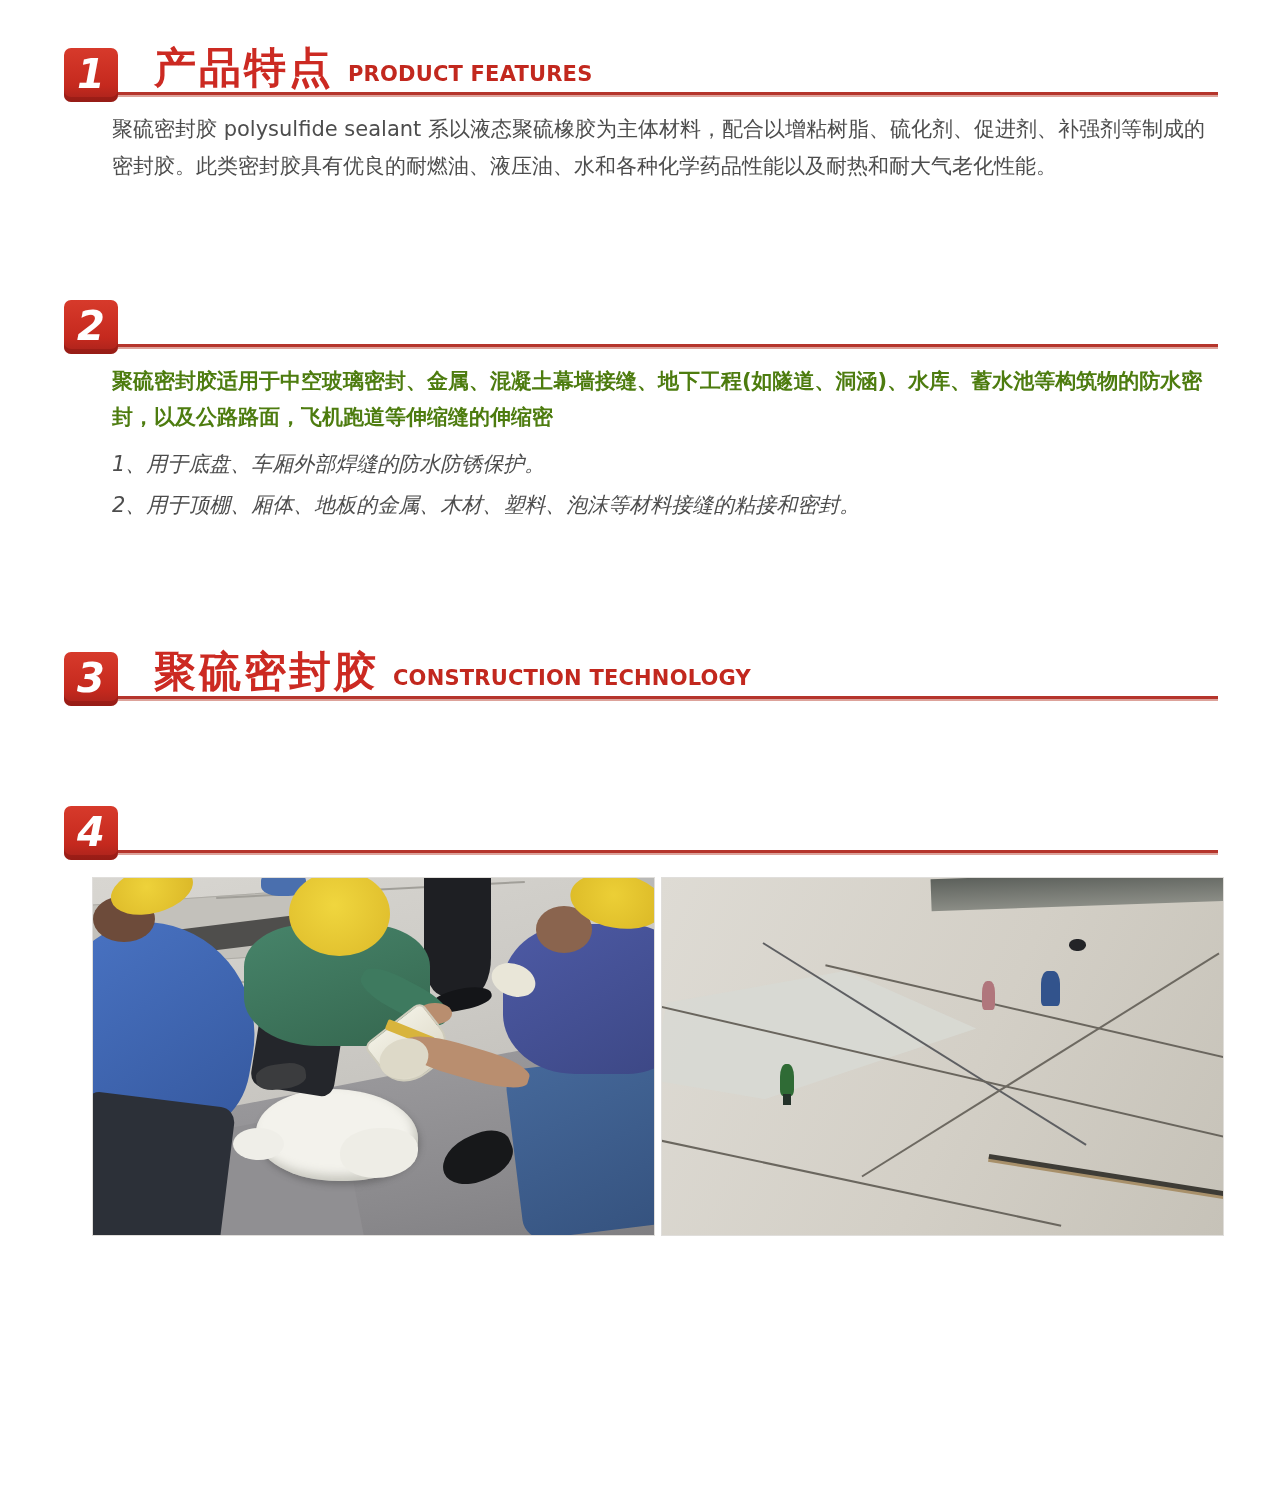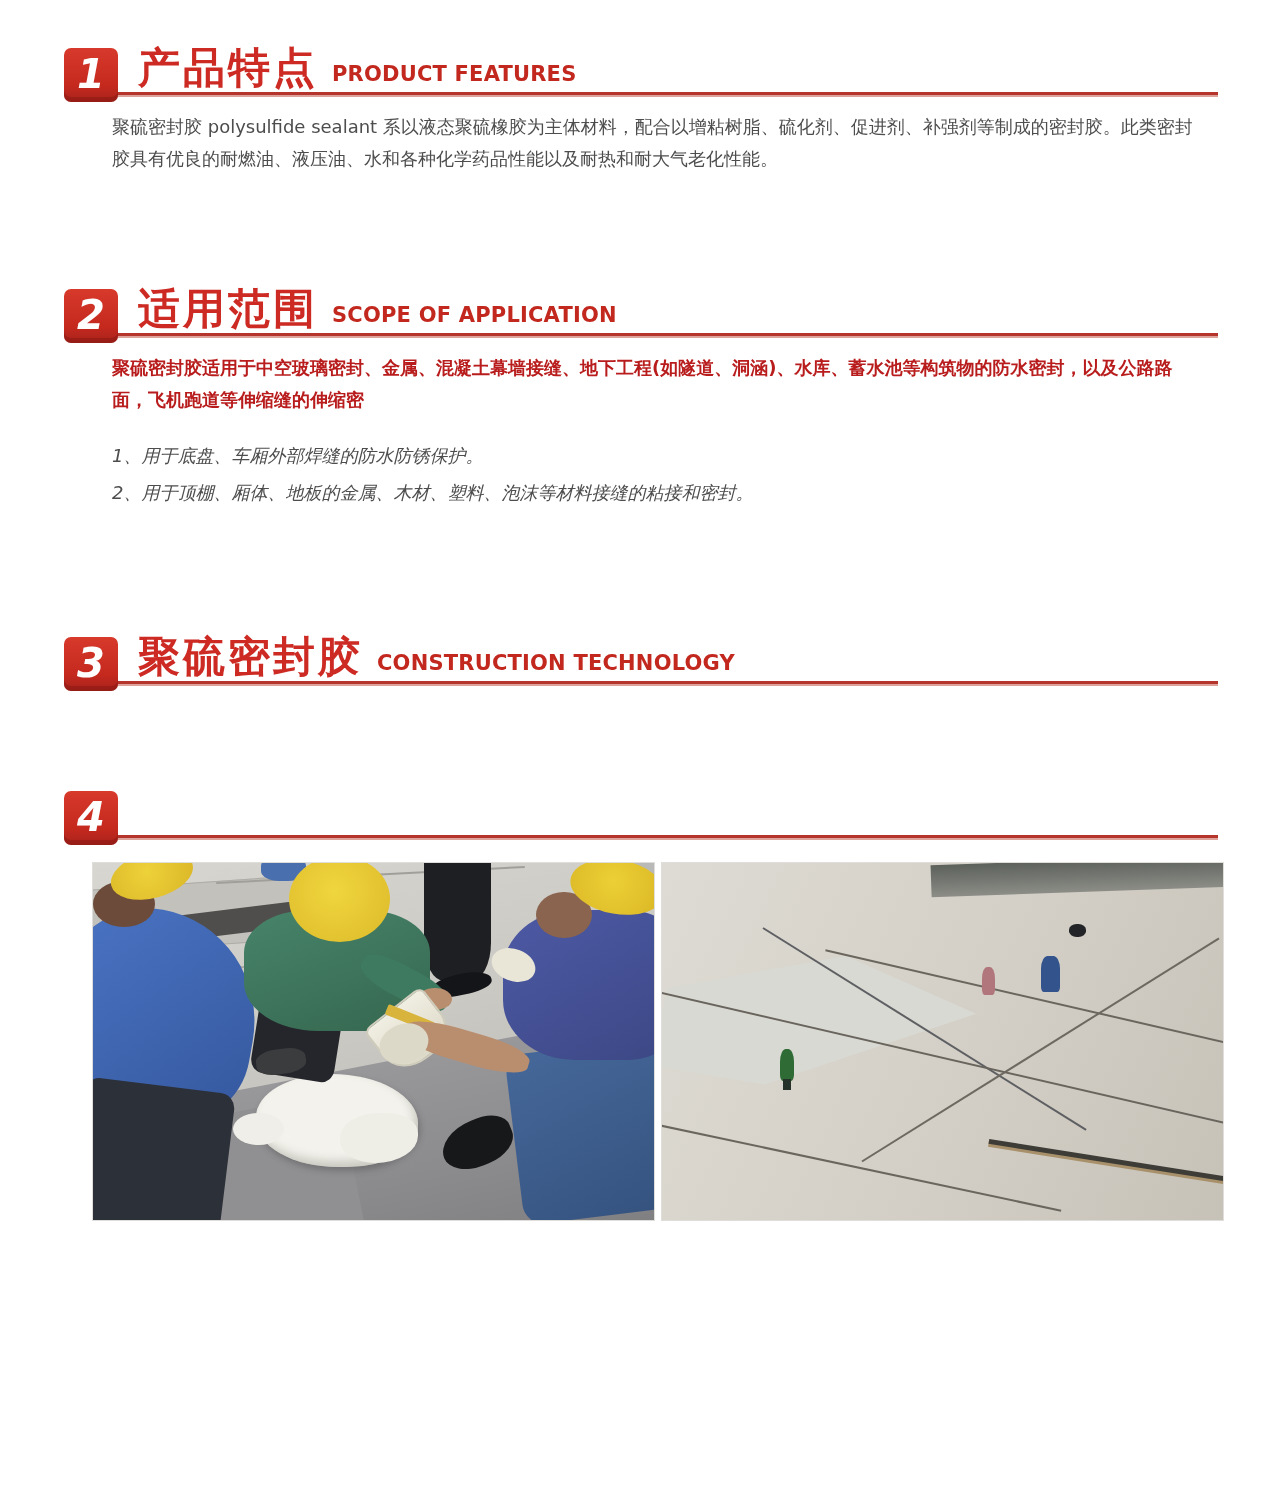--- a/index.html
+++ b/index.html
@@ -20,36 +20,36 @@
     content:""; position:absolute; left:0; right:0; bottom:-5px; height:2px;
     background:#dda39b;
   }
   .badge {
     width:54px; height:54px; margin-bottom:-10px; z-index:2;
     background:linear-gradient(180deg,#d73a2b 0%,#c5291e 70%,#a8231c 100%);
     border-radius:7px; box-shadow:inset 0 -5px 0 rgba(110,14,10,.30);
     color:#fff; text-align:center;
     font-style:italic; font-weight:bold; font-size:40px; line-height:52px;
   }
-  .titles { display:flex; align-items:flex-end; margin-left:20px; }
+  .titles { display:flex; align-items:flex-end; margin-left:36px; }
   .zh {
     color:#cc2a22; font-size:42px; font-weight:bold; letter-spacing:3px;
     line-height:1; padding-bottom:3px;
   }
   .en {
     color:#c2281e; font-size:21px; font-weight:bold; margin-left:14px;
     padding-bottom:6px; letter-spacing:.2px; white-space:nowrap;
   }
 
   
   .sec-body {
     margin:16px 10px 0 48px;
-    color:#4d4d4d; font-size:18px; line-height:1.75;
-  }
-  .lead { font-weight:bold; color:#b91c1c; margin-bottom:28px; }
+    color:#4d4d4d; font-size:21px; line-height:1.75;
+  }
+  .lead { font-weight:bold; color:#4d7c0f; margin-bottom:13px; }
   .num-list .item { margin-bottom:11px; line-height:1.45;font-style:italic; }
   .num-list .item:last-child { margin-bottom:0; }
   .bullets .bullet { position:relative; padding-left:24px; margin-bottom:6px; }
   .bullet::before {
     content:"\2022"; position:absolute; left:4px; top:-1px;
     color:#4d4d4d; font-size:20px;
   }
 
   .sec-1 { margin-bottom:100px; }
   .sec-2 { margin-bottom:116px; }
@@ -136,24 +136,20 @@
       </div>
     </div>
     <div class="sec-body">
       <p>聚硫密封胶 polysulfide sealant 系以液态聚硫橡胶为主体材料，配合以增粘树脂、硫化剂、促进剂、补强剂等制成的密封胶。此类密封胶具有优良的耐燃油、液压油、水和各种化学药品性能以及耐热和耐大气老化性能。</p>
     </div>
   </div>
 
   <div class="sec sec-2">
     <div class="sec-header">
       <div class="badge">2</div>
-      <div class="titles">
-        <span class="zh">适用范围</span>
-        <span class="en">SCOPE OF APPLICATION</span>
-      </div>
     </div>
     <div class="sec-body">
       <p class="lead">聚硫密封胶适用于中空玻璃密封、金属、混凝土幕墙接缝、地下工程(如隧道、洞涵)、水库、蓄水池等构筑物的防水密封，以及公路路面，飞机跑道等伸缩缝的伸缩密</p>
       <div class="num-list">
         <div class="item">1、用于底盘、车厢外部焊缝的防水防锈保护。</div>
         <div class="item">2、用于顶棚、厢体、地板的金属、木材、塑料、泡沫等材料接缝的粘接和密封。</div>
       </div>
     </div>
   </div>
 

